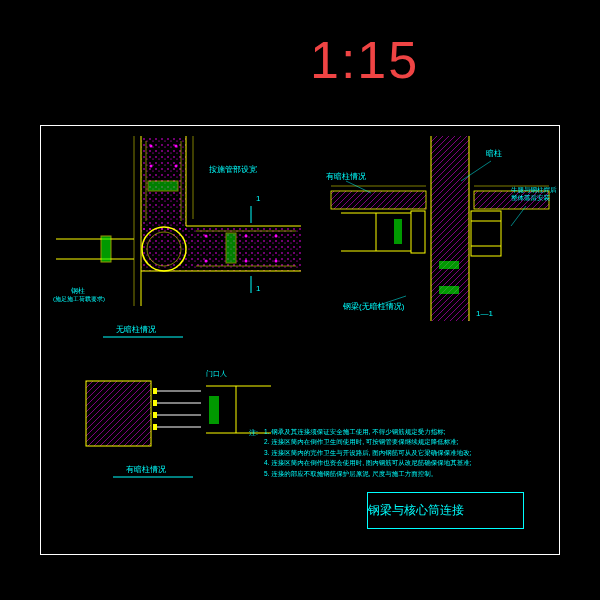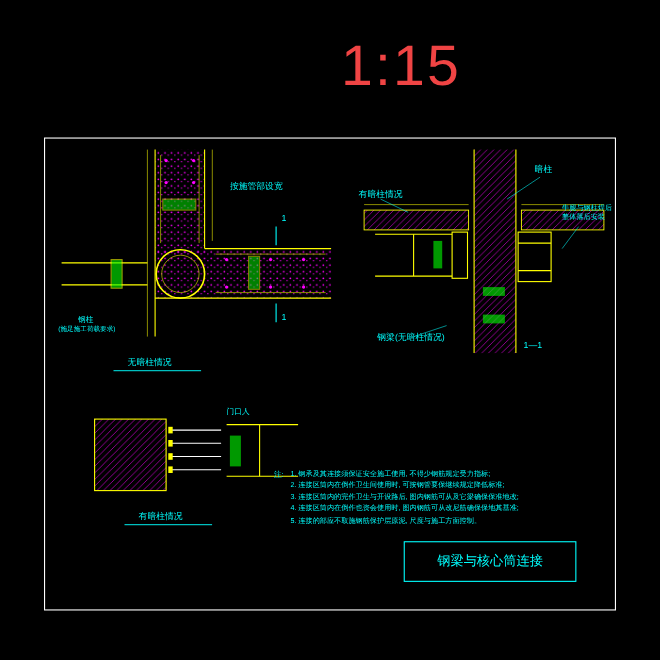--- a/index.html
+++ b/index.html
@@ -39,21 +39,20 @@
   }
   .title-box {
     position: absolute;
     bottom: 25px;
     right: 35px;
     width: 155px;
     height: 35px;
     border: 1px solid #0ff;
     display: flex;
     align-items: center;
-    justify-content: center;
     color: #0ff;
     font-size: 12px;
   }
   .notes {
     position: absolute;
     bottom: 75px;
     right: 35px;
     width: 260px;
     color: #0ff;
     font-size: 6.5px;

